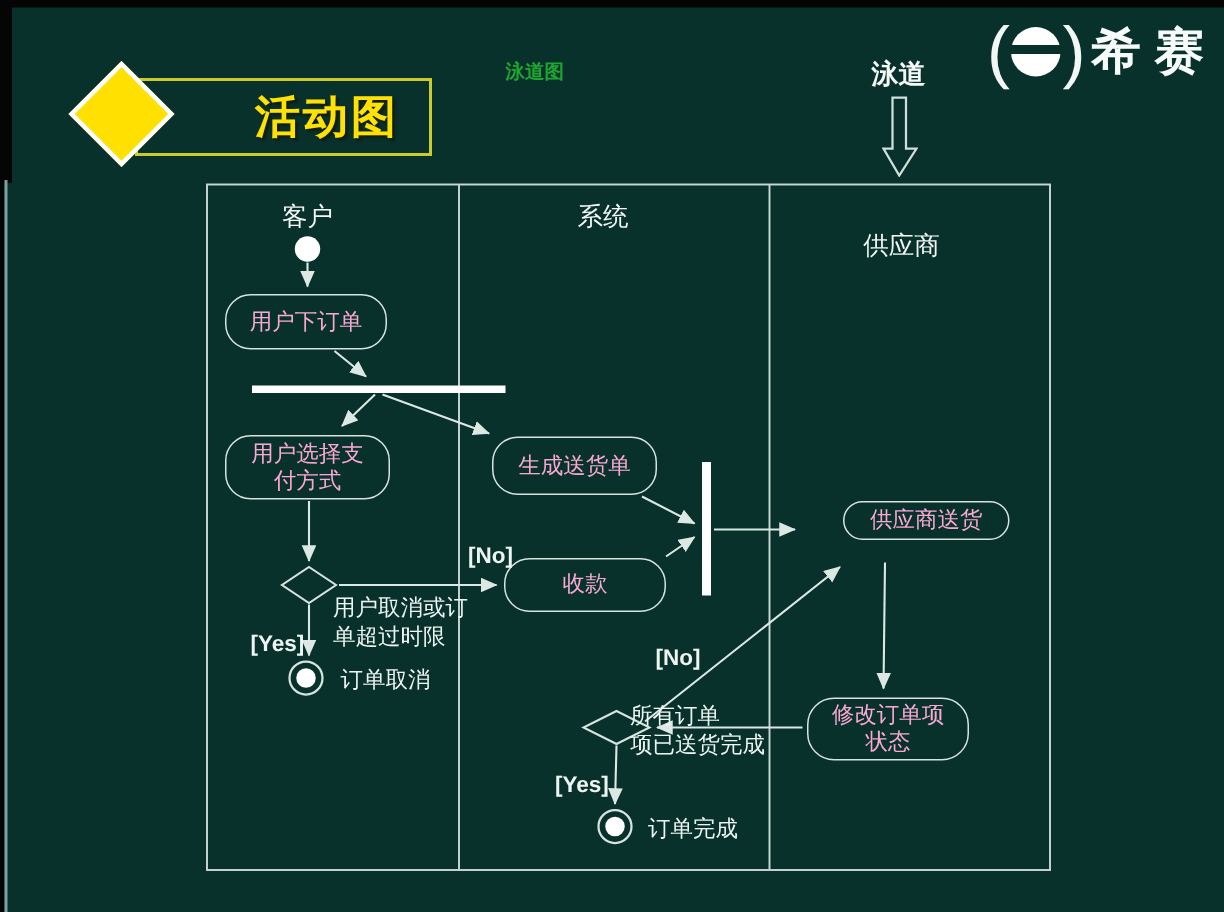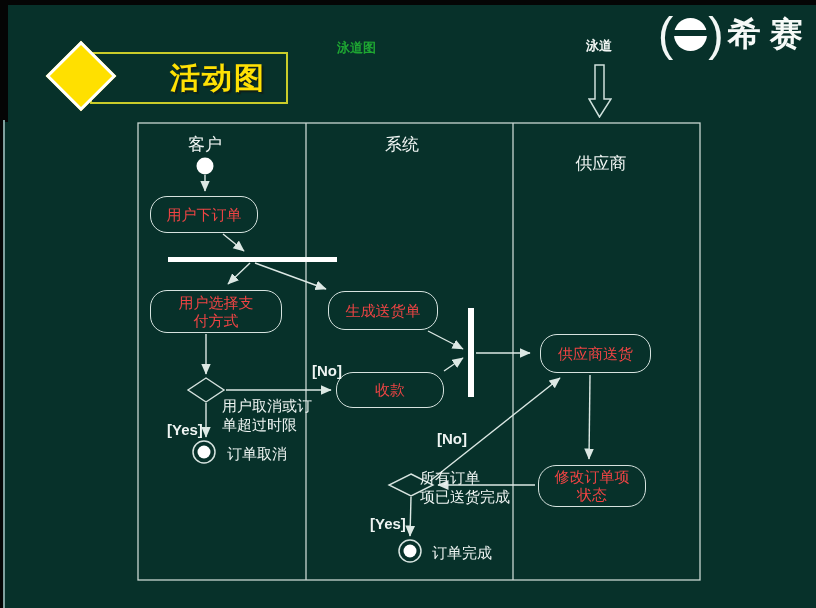--- a/index.html
+++ b/index.html
@@ -28,21 +28,21 @@
   }
   .deco-diamond{
     position:absolute;left:56px;top:51px;width:44px;height:44px;
     background:#ffe000;border:3px solid #ffffff;transform:rotate(45deg);
   }
   .caption-green{
     position:absolute;left:337px;top:39px;font-size:13px;color:#1ea632;font-weight:bold;
   }
   .pointer-label{
     position:absolute;left:599px;top:37px;transform:translateX(-50%);
-    font-size:13px;font-weight:bold;color:#f4f8f6;
+    font-size:18px;font-weight:bold;color:#f4f8f6;
   }
   .pointer-arrow{position:absolute;left:588px;top:64px;}
 
   
   .logo{
     position:absolute;left:658px;top:8px;height:52px;
     display:flex;align-items:center;
   }
   .logo-paren{font-size:46px;line-height:48px;color:#f2f7f5;font-weight:400;}
   .logo-mark{
@@ -55,21 +55,21 @@
   svg.overlay{position:absolute;left:0;top:0;}
 
   .lane-header{
     position:absolute;top:133px;transform:translateX(-50%);
     font-size:17px;font-weight:normal;color:#f2f7f5;white-space:nowrap;
   }
   .activity{
     position:absolute;box-sizing:border-box;
     border:1.5px solid #d6e3df;border-radius:17px;
     display:flex;align-items:center;justify-content:center;
-    font-size:15px;line-height:18px;text-align:center;color:#ef4444;
+    font-size:15px;line-height:18px;text-align:center;color:#f9a8d4;
     white-space:pre-line;
   }
   .flow-label{
     position:absolute;font-size:15px;line-height:19px;color:#eef4f2;
     white-space:pre-line;
   }
   .flow-label.bold{font-weight:600;}
 </style>
 </head>
 <body>
@@ -134,25 +134,25 @@
   <line x1="535" y1="485" x2="438" y2="485" stroke="#dce8e4" stroke-width="1.4" marker-end="url(#arw)"></line>
   <line x1="430" y1="481" x2="560" y2="378" stroke="#dce8e4" stroke-width="1.4" marker-end="url(#arw)"></line>
   <line x1="411" y1="497" x2="410" y2="536" stroke="#dce8e4" stroke-width="1.4" marker-end="url(#arw)"></line>
 </svg>
 
 <div class="lane-header" style="left:205px;">客户</div>
 <div class="lane-header" style="left:402px;">系统</div>
 <div class="lane-header" style="left:601px;margin-top:19px;">供应商</div>
 
 <div class="activity" style="left:150px;top:196px;width:108px;height:37px;">用户下订单</div>
-<div class="activity" style="left:150px;top:290px;width:132px;height:43px;">用户选择支
+<div class="activity" style="left:150px;top:290px;width:110px;height:43px;">用户选择支
 付方式</div>
 <div class="activity" style="left:328px;top:291px;width:110px;height:39px;">生成送货单</div>
 <div class="activity" style="left:336px;top:372px;width:108px;height:36px;">收款</div>
-<div class="activity" style="left:540px;top:334px;width:111px;height:39px;">供应商送货</div>
+<div class="activity" style="left:562px;top:334px;width:111px;height:26px;">供应商送货</div>
 <div class="activity" style="left:538px;top:465px;width:108px;height:42px;border-radius:18px;">修改订单项
 状态</div>
 
 <div class="flow-label bold" style="left:312px;top:361px;">[No]</div>
 <div class="flow-label" style="left:222px;top:396px;width:94px;">用户取消或订
 单超过时限</div>
 <div class="flow-label bold" style="left:167px;top:420px;">[Yes]</div>
 <div class="flow-label" style="left:227px;top:444px;">订单取消</div>
 <div class="flow-label bold" style="left:437px;top:429px;">[No]</div>
 <div class="flow-label" style="left:420px;top:468px;width:97px;">所有订单

